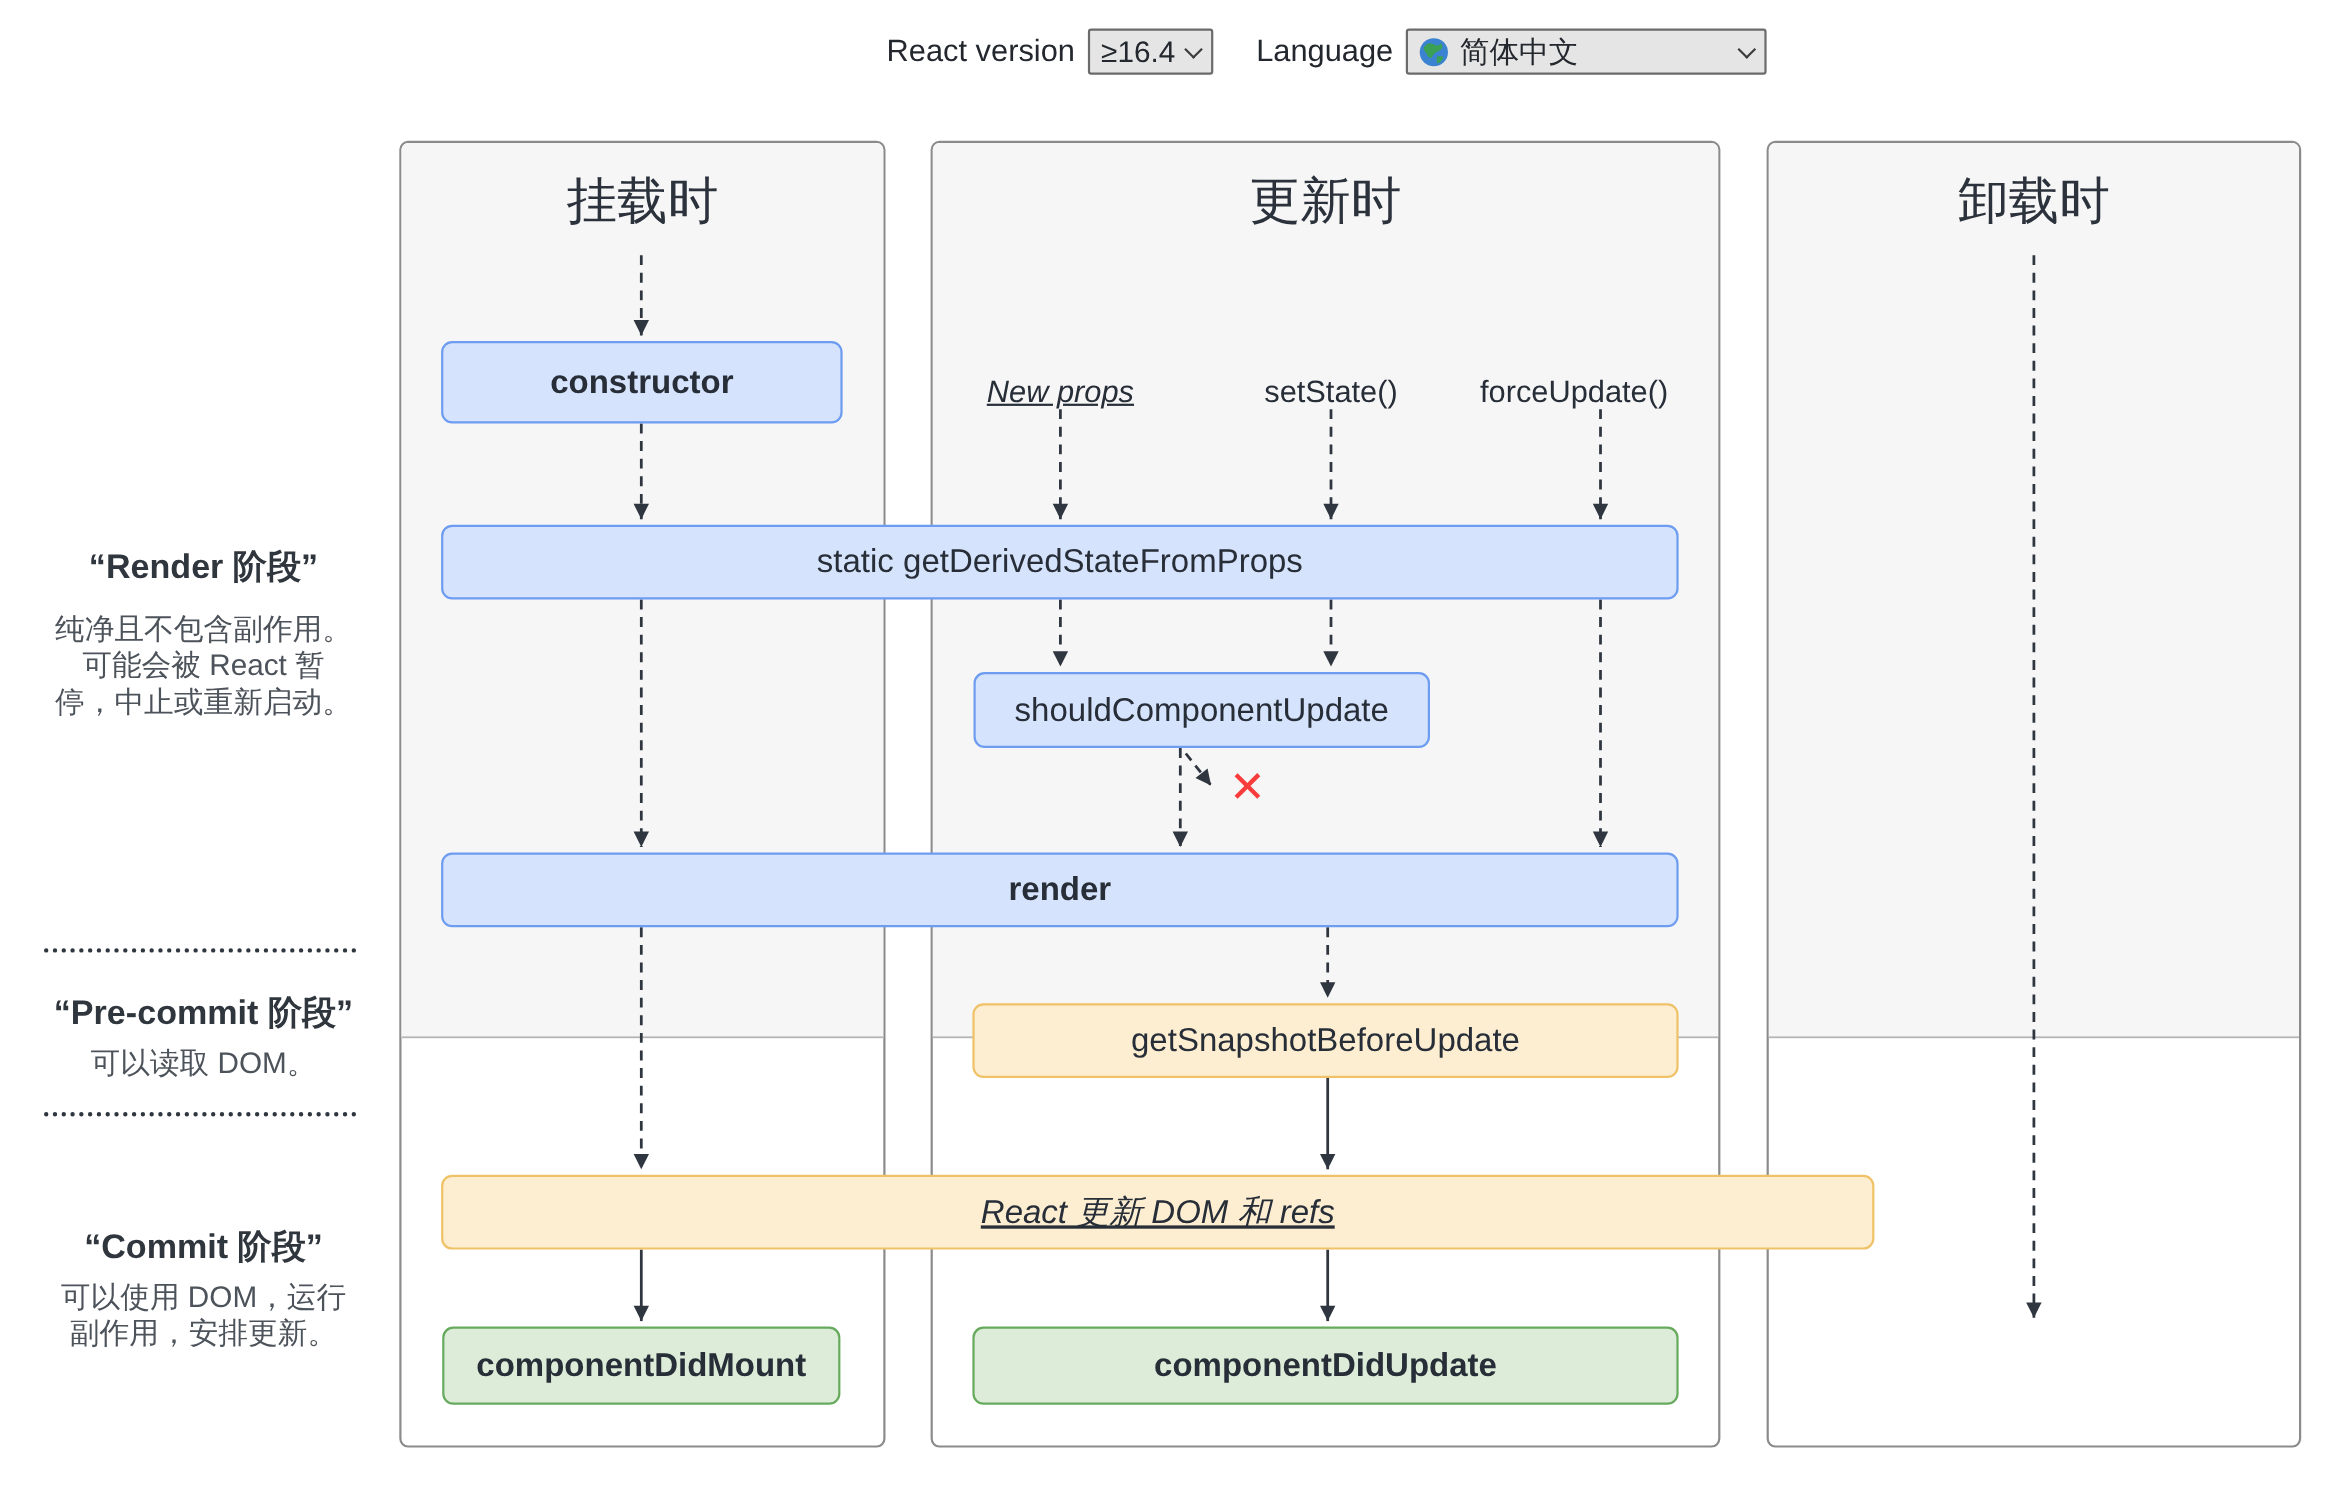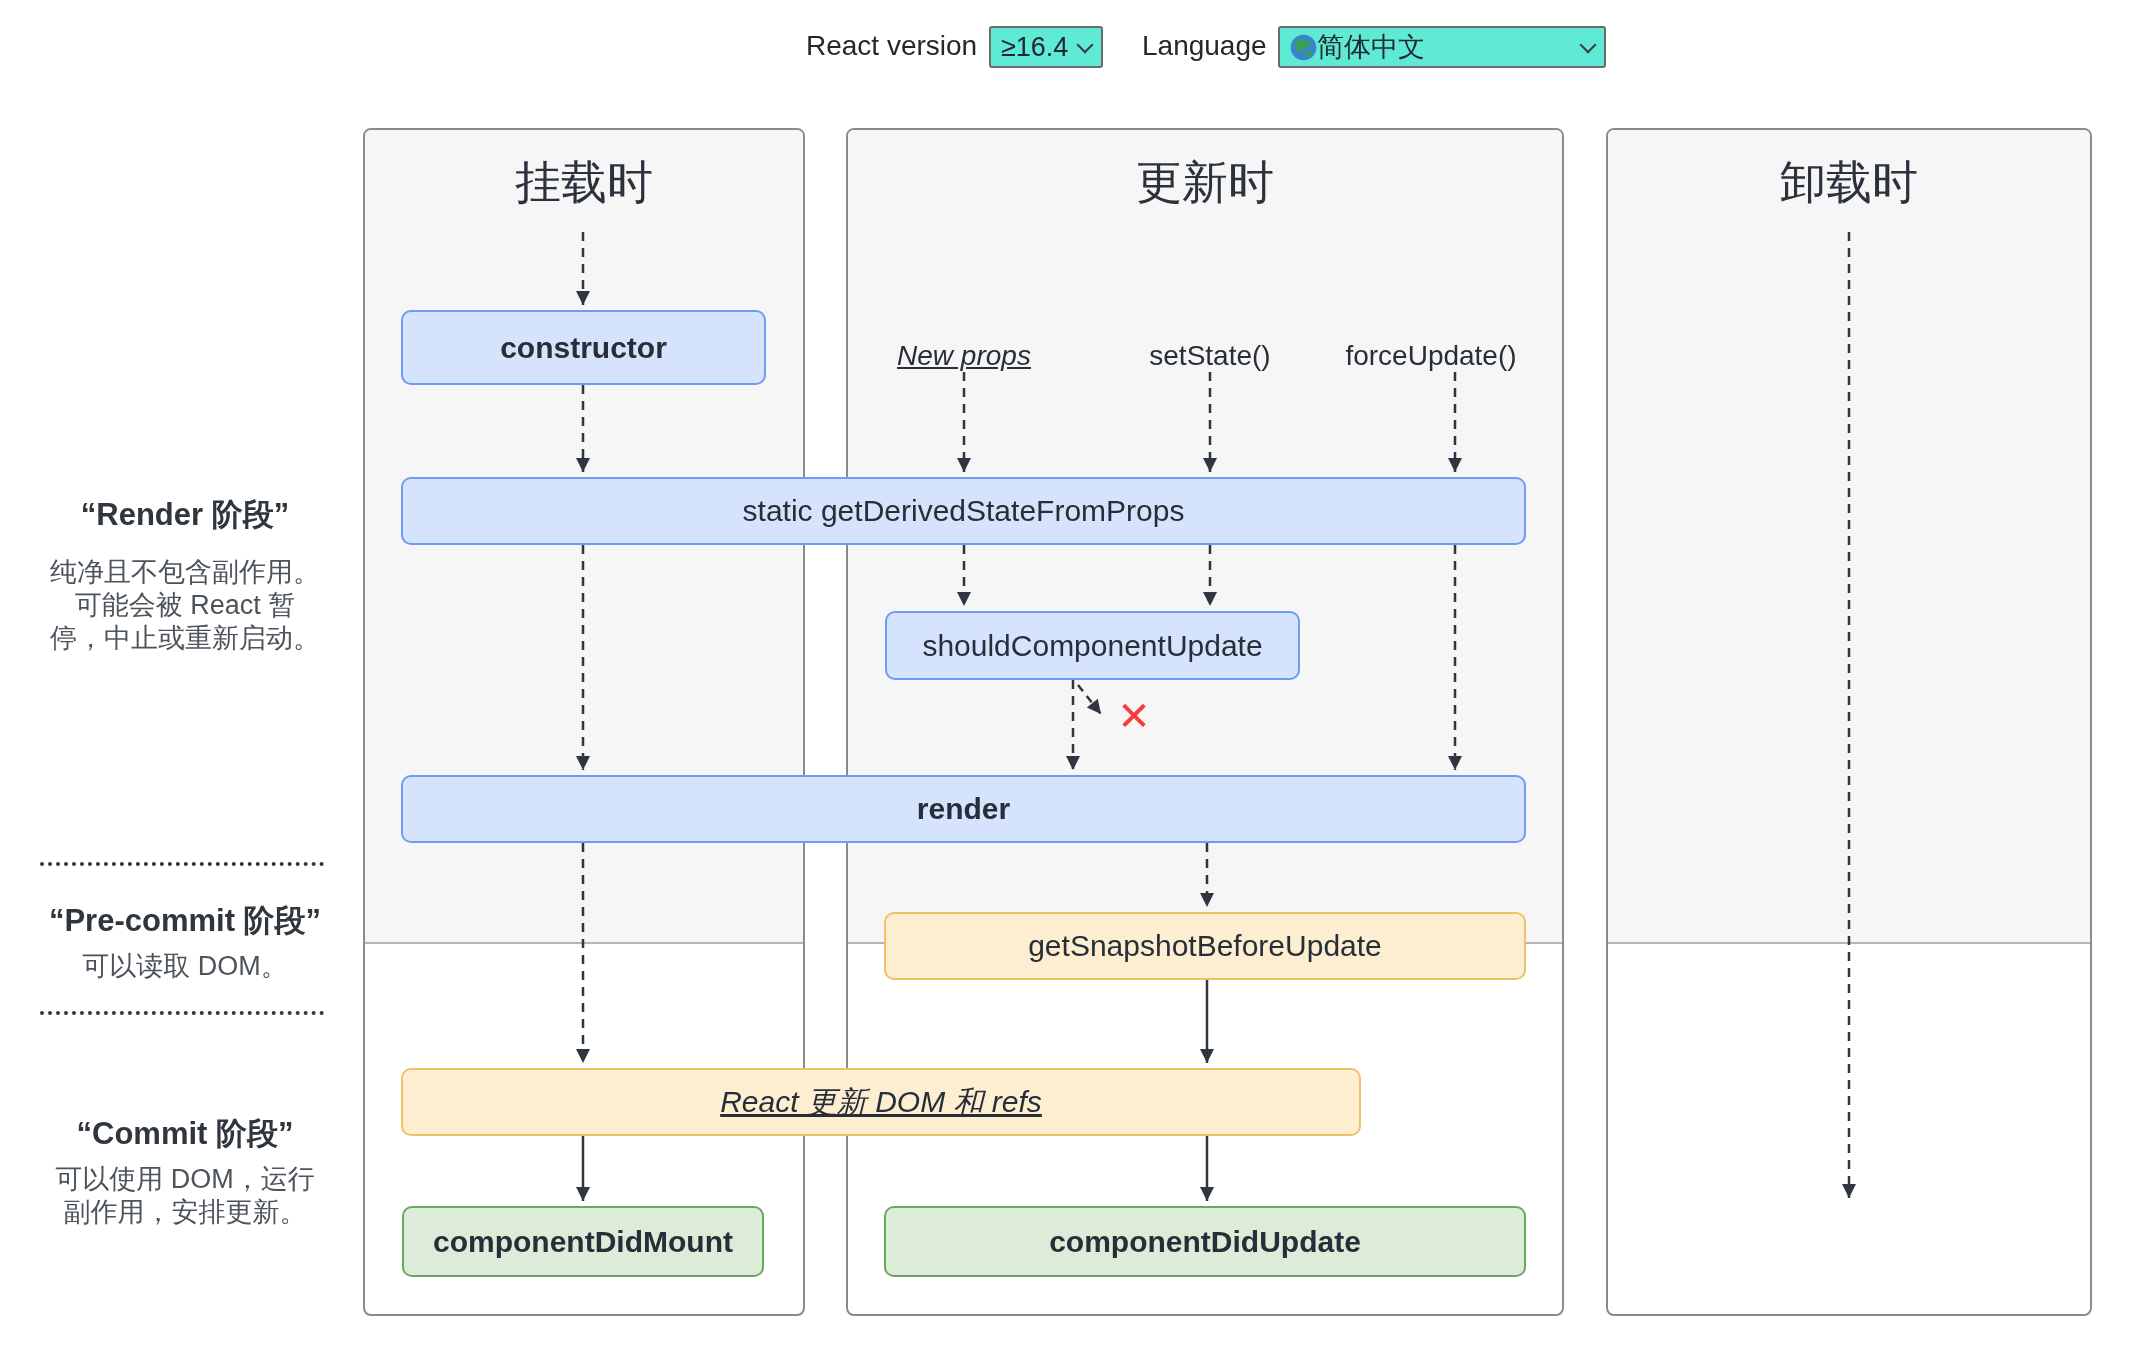--- a/index.html
+++ b/index.html
@@ -2,21 +2,21 @@
 <html><head>
 <meta charset="utf-8">
 <style>
   html,body{margin:0;padding:0;background:#ffffff;}
   body{font-family:"Liberation Sans","DejaVu Sans",sans-serif;}
   #canvas{position:relative;width:2132px;height:1360px;background:#ffffff;overflow:hidden;}
 
   
   .ctl-label{position:absolute;top:30px;font-size:28px;color:#23272e;z-index:5;}
   .select{position:absolute;top:26px;height:42px;box-sizing:border-box;border:2px solid #6b6b6b;
-          border-radius:3px;background:#5eead4;display:flex;align-items:center;
+          border-radius:3px;background:#e5e5e5;display:flex;align-items:center;gap:10px;
           padding:0 10px;font-size:27px;color:#23272e;z-index:5;cursor:pointer;}
   .select .grow{flex:1;}
   .chev{display:inline-block;width:10px;height:10px;border-right:2.5px solid #3c3c3c;
         border-bottom:2.5px solid #3c3c3c;transform:rotate(45deg);margin-top:-5px;flex:none;}
   .globe{width:27px;height:27px;flex:none;display:inline-block;}
 
   
   .panel{position:absolute;top:128px;height:1188px;background:#ffffff;border:2px solid #8b8b8b;
          border-radius:8px;box-sizing:border-box;z-index:1;}
   .panel-gray{position:absolute;left:0;right:0;top:0;height:812px;background:#f6f6f6;
@@ -150,20 +150,20 @@
   <div class="box blue" style="left:401px;top:477px;width:1125px;height:68px;">static getDerivedStateFromProps</div>
 
   <div class="box blue" style="left:885px;top:611px;width:415px;height:69px;">shouldComponentUpdate</div>
 
   <div class="red-x">✕</div>
 
   <div class="box blue bold" style="left:401px;top:775px;width:1125px;height:68px;">render</div>
 
   <div class="box yellow" style="left:884px;top:912px;width:642px;height:68px;">getSnapshotBeforeUpdate</div>
 
-  <div class="box yellow italic" style="left:401px;top:1068px;width:960px;height:68px;">React 更新 DOM 和 refs</div>
+  <div class="box yellow italic" style="left:401px;top:1068px;width:1303px;height:68px;">React 更新 DOM 和 refs</div>
 
   <div class="box green bold" style="left:402px;top:1206px;width:362px;height:71px;">componentDidMount</div>
 
   <div class="box green bold" style="left:884px;top:1206px;width:642px;height:71px;">componentDidUpdate</div>
 
 
 </div>
 
 </body></html>

